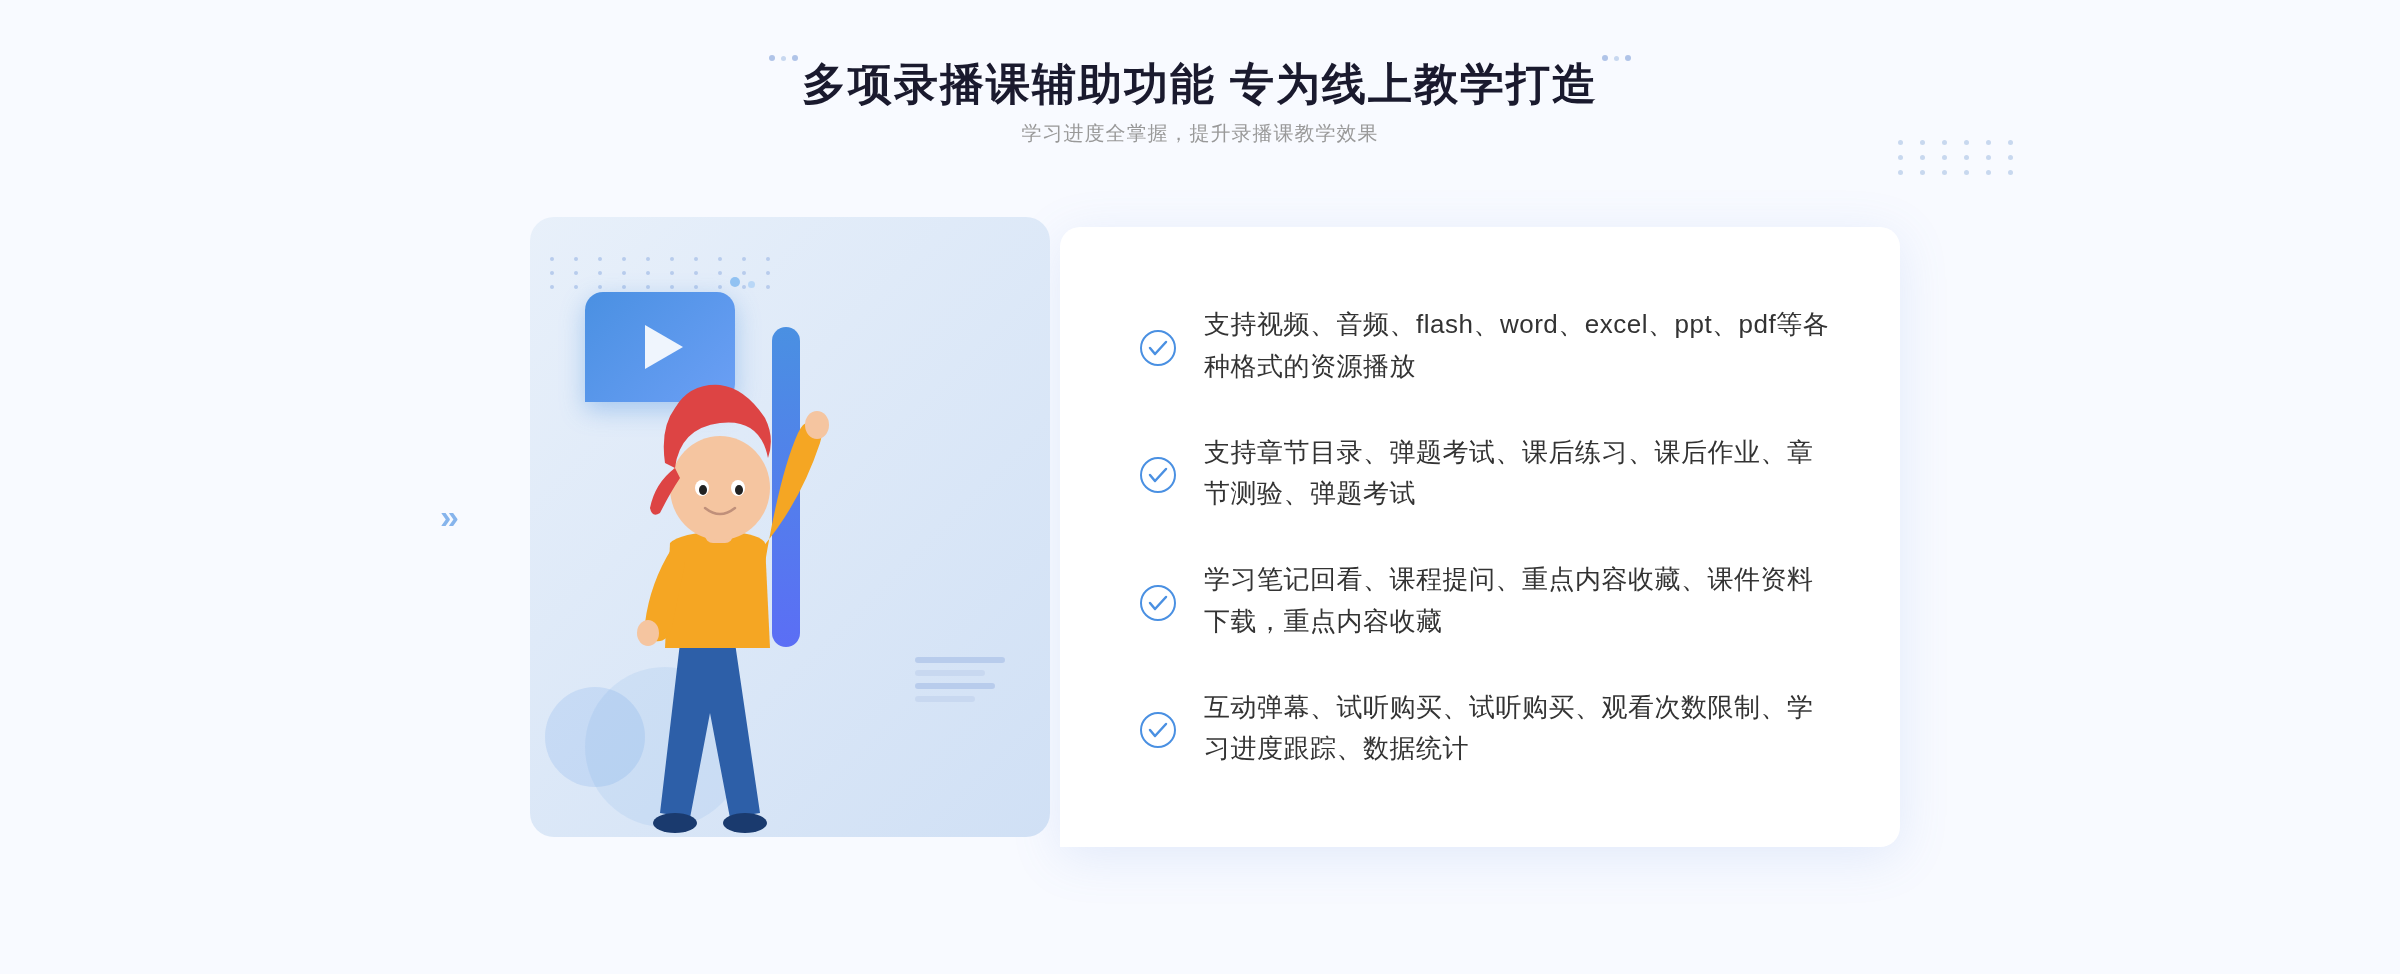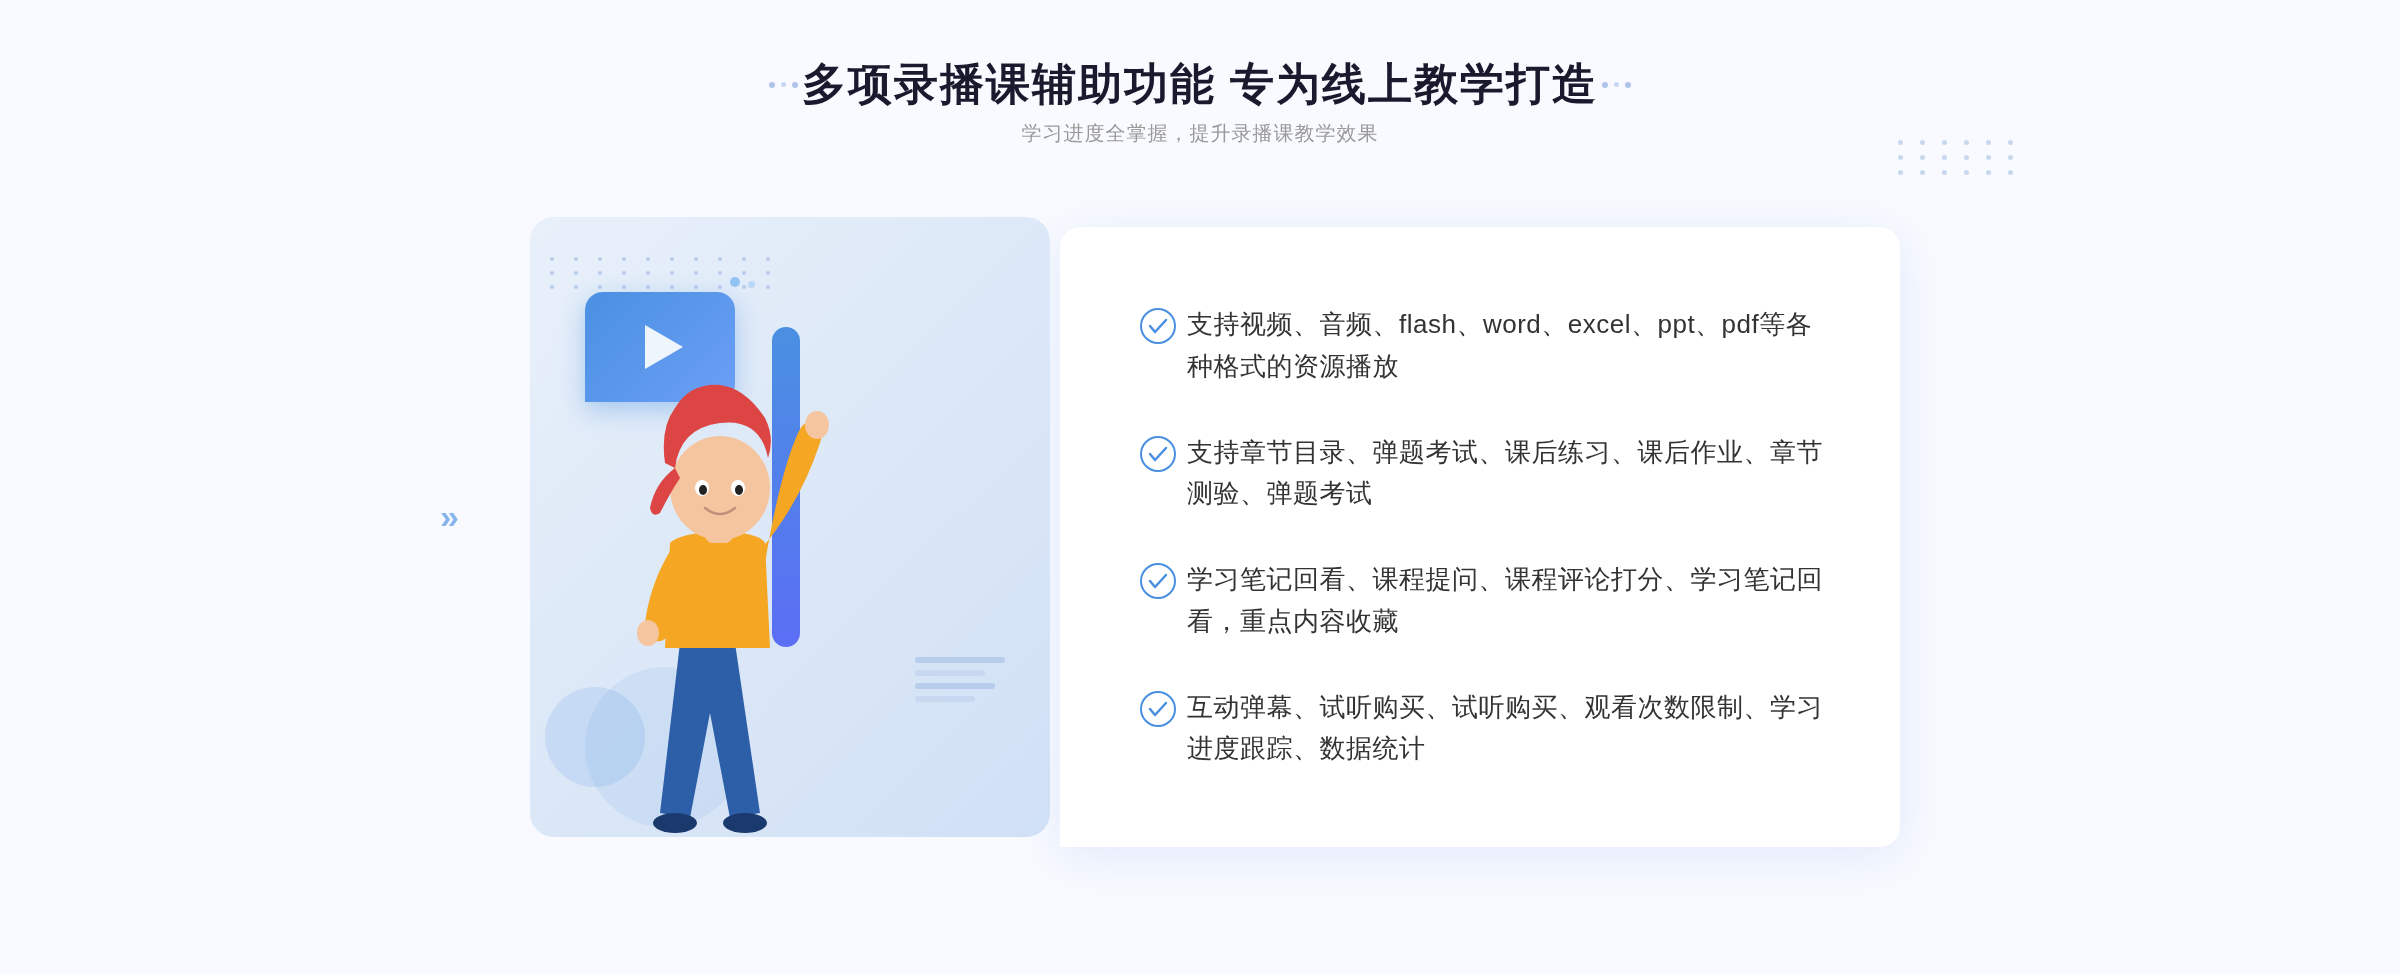--- a/index.html
+++ b/index.html
@@ -30,21 +30,21 @@
     
     .header {
       text-align: center;
       padding-top: 55px;
       position: relative;
       z-index: 2;
     }
 
     .header-title-wrapper {
       display: flex;
-      align-items: center;
+      align-items: flex-start;
       justify-content: center;
       gap: 4px;
     }
 
     .title-dots {
       display: flex;
       gap: 6px;
       align-items: center;
     }
 
@@ -189,22 +189,22 @@
       box-shadow: 0 10px 50px rgba(100, 140, 220, 0.15);
       margin-left: -20px;
       height: 620px;
       display: flex;
       flex-direction: column;
       justify-content: space-around;
     }
 
     .feature-item {
       display: flex;
-      align-items: flex-start;
-      gap: 11px;
+      align-items: center;
+      gap: 28px;
     }
 
     .check-icon {
       width: 36px;
       height: 36px;
       flex-shrink: 0;
       margin-top: 4px;
     }
 
     .check-icon svg {
@@ -398,21 +398,21 @@
         <span class="feature-text">支持章节目录、弹题考试、课后练习、课后作业、章节测验、弹题考试</span>
       </div>
 
       <div class="feature-item">
         <div class="check-icon">
           <svg viewBox="0 0 36 36" fill="none" xmlns="http://www.w3.org/2000/svg">
             <circle cx="18" cy="18" r="17" stroke="#4a90e2" stroke-width="2" fill="none"></circle>
             <polyline points="10,18 15,24 26,12" stroke="#4a90e2" stroke-width="2.5" fill="none" stroke-linecap="round" stroke-linejoin="round"></polyline>
           </svg>
         </div>
-        <span class="feature-text">学习笔记回看、课程提问、课程评论打分、学习笔记回看，重点内容收藏</span>
+        <span class="feature-text">学习笔记回看、课程提问、重点内容收藏、课件资料下载，重点内容收藏</span>
       </div>
 
       <div class="feature-item">
         <div class="check-icon">
           <svg viewBox="0 0 36 36" fill="none" xmlns="http://www.w3.org/2000/svg">
             <circle cx="18" cy="18" r="17" stroke="#4a90e2" stroke-width="2" fill="none"></circle>
             <polyline points="10,18 15,24 26,12" stroke="#4a90e2" stroke-width="2.5" fill="none" stroke-linecap="round" stroke-linejoin="round"></polyline>
           </svg>
         </div>
         <span class="feature-text">互动弹幕、试听购买、试听购买、观看次数限制、学习进度跟踪、数据统计</span>

